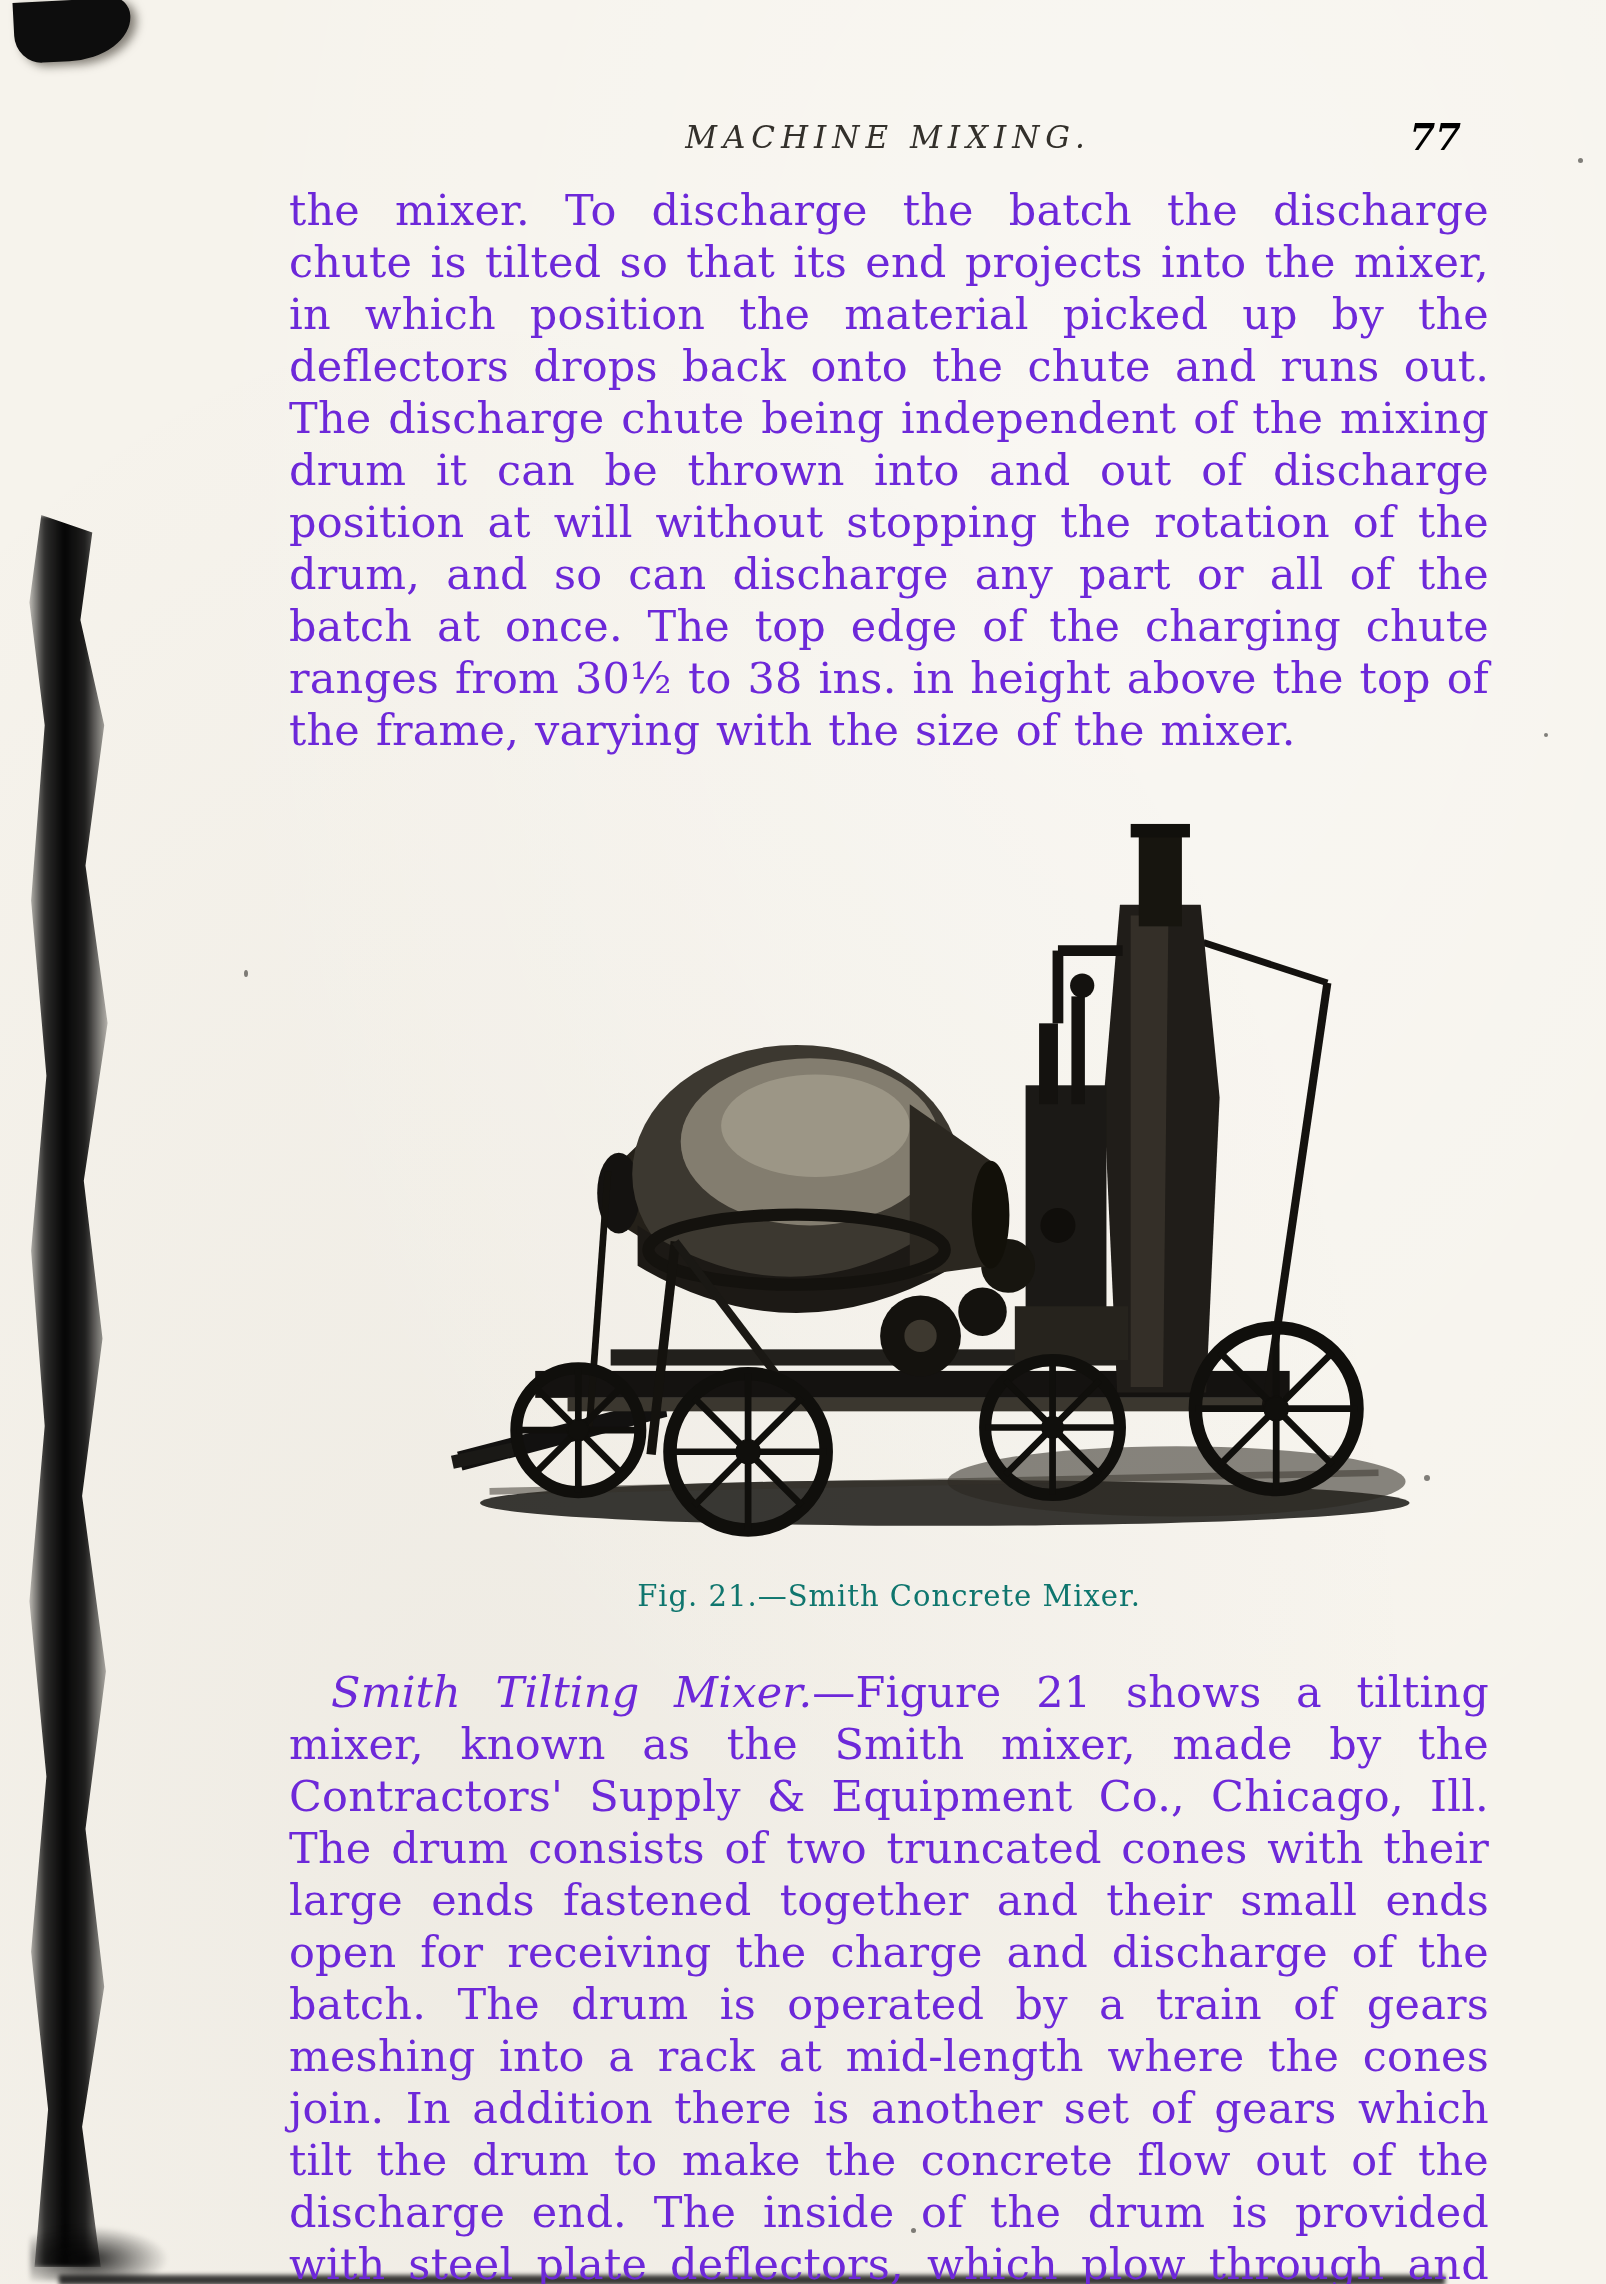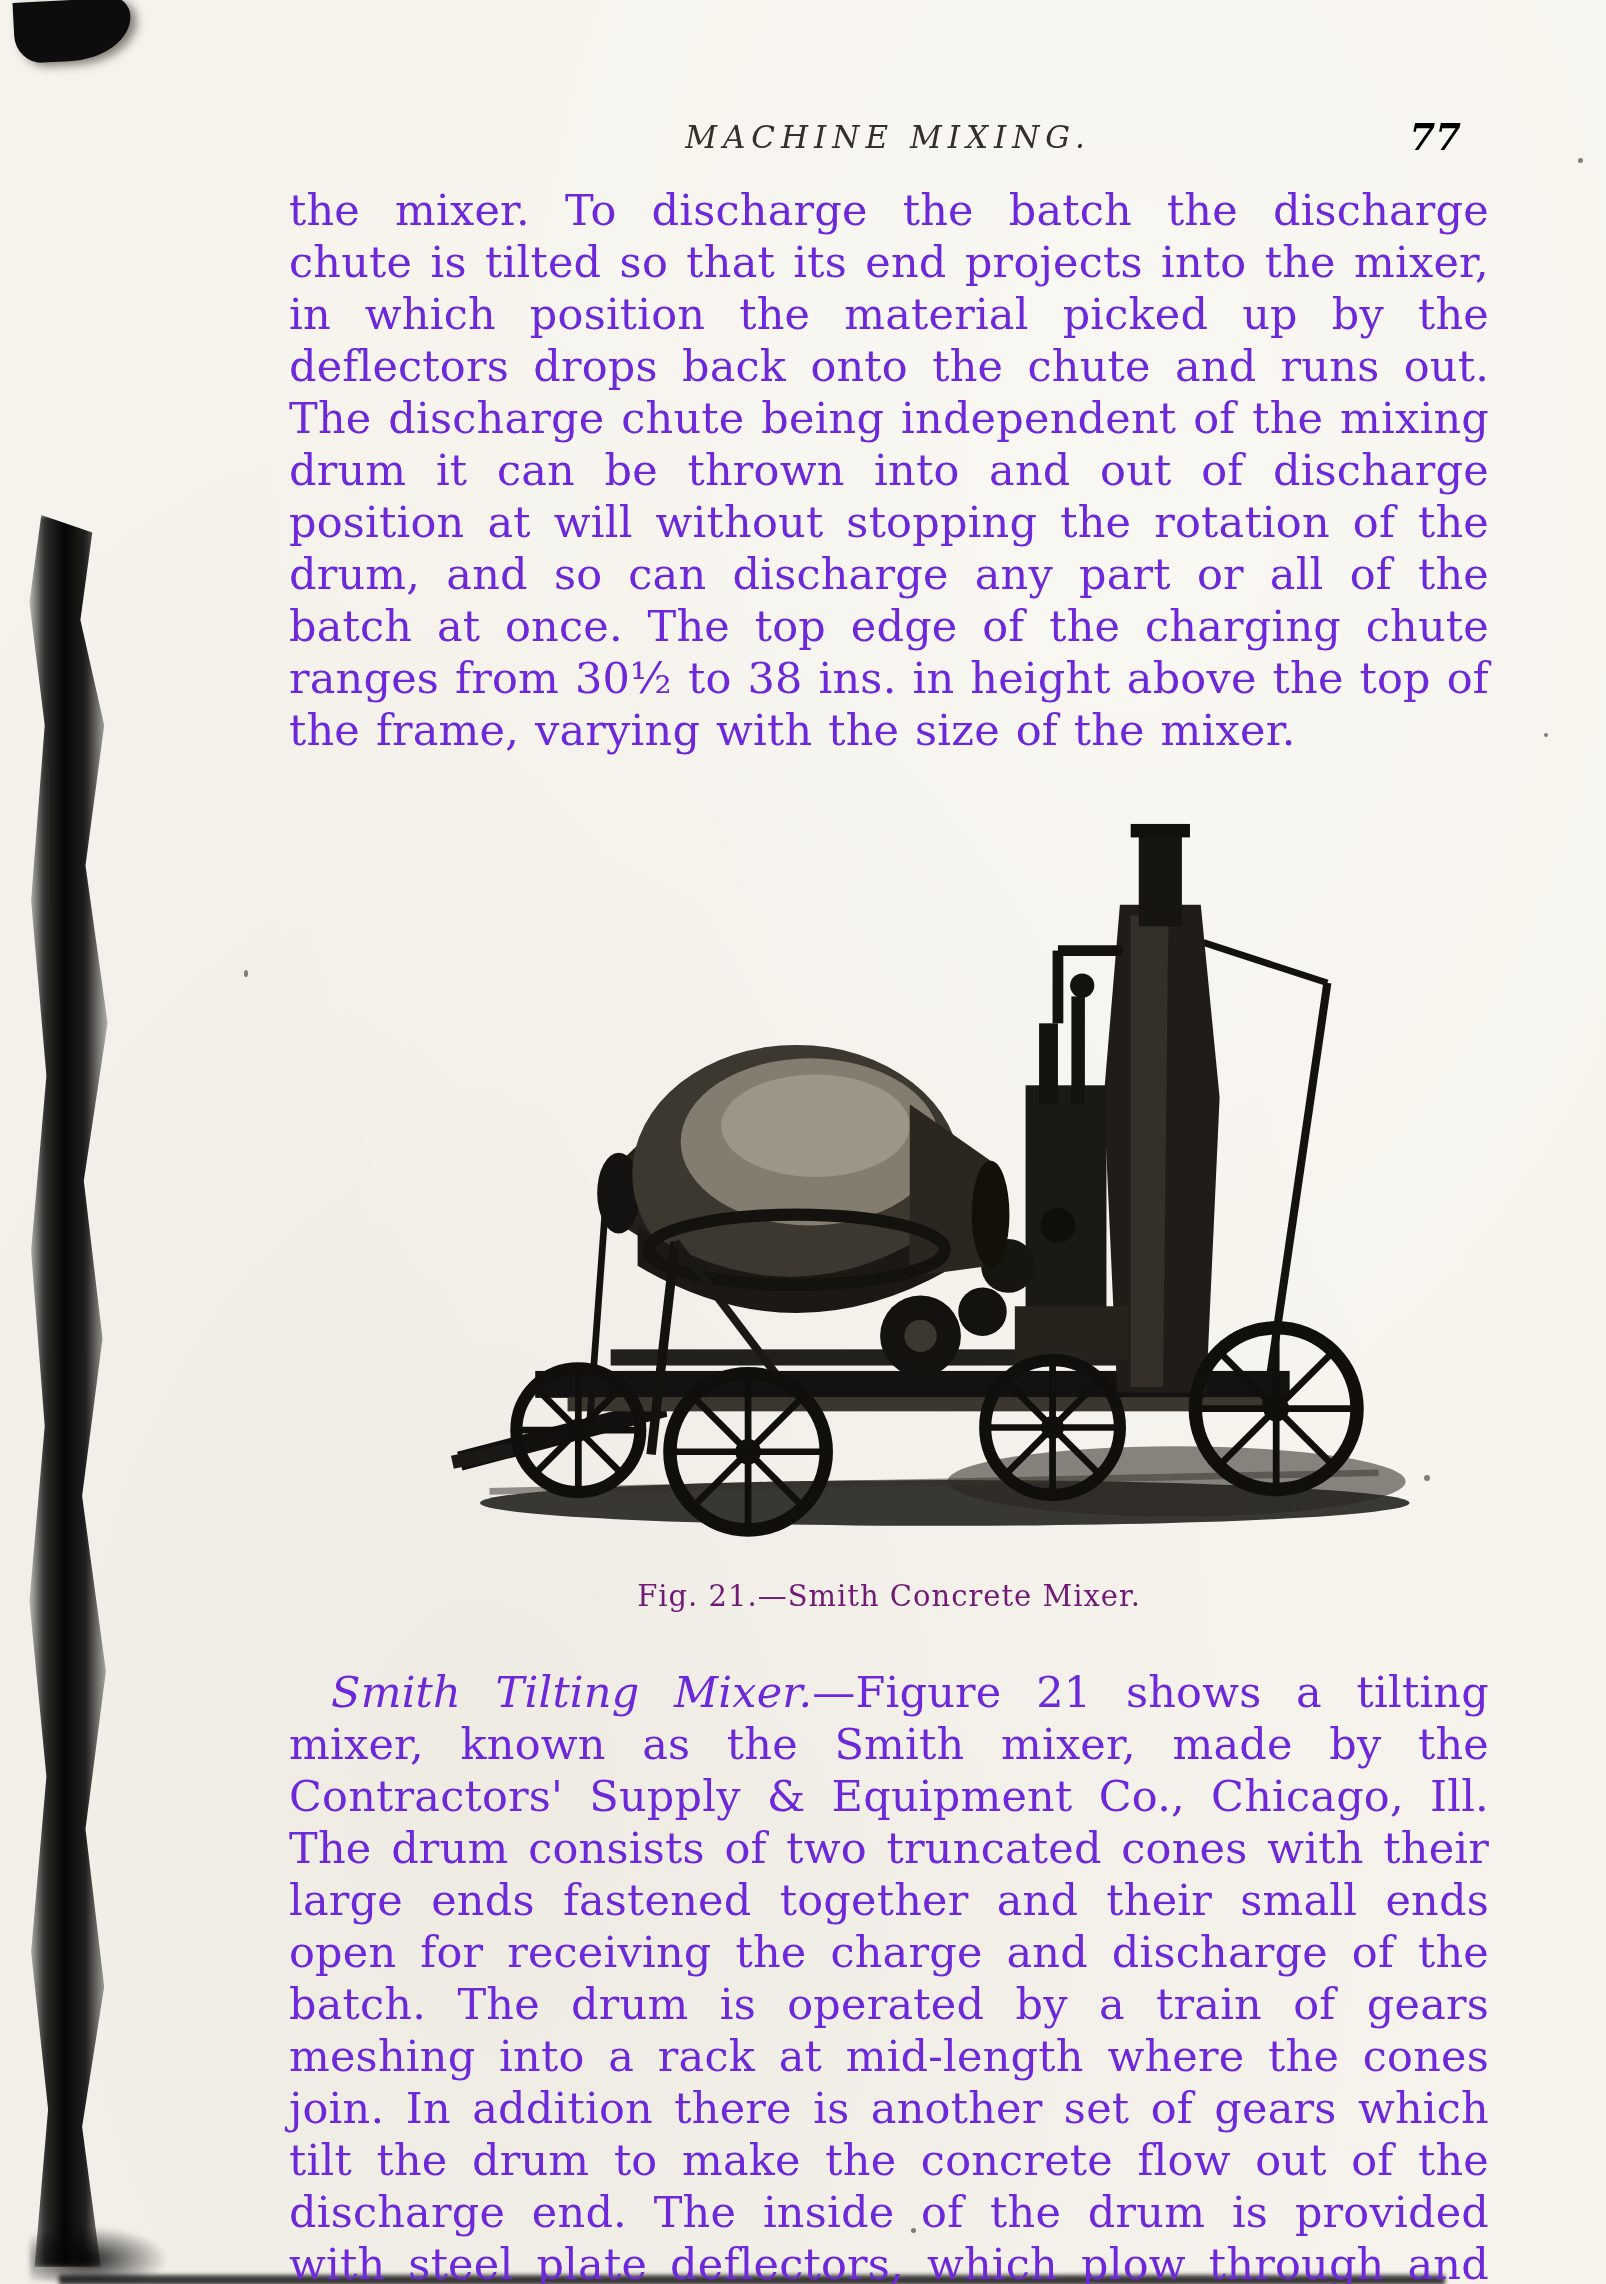--- a/index.html
+++ b/index.html
@@ -121,21 +121,21 @@
   }
   .figure-art {
     display: inline-block;
     margin-left: 89px;
   }
   .figure-caption {
     margin-top: 26px;
     text-align: center;
     font-size: 29px;
     letter-spacing: 1px;
-    color: #701a75;
+    color: #0f766e;
   }
 </style>
 </head>
 <body>
 
 <div class="paper-tone"></div>
 
 <div class="corner-blob"></div>
 <div class="left-band"></div>
 <div class="bottom-smudge"></div>

